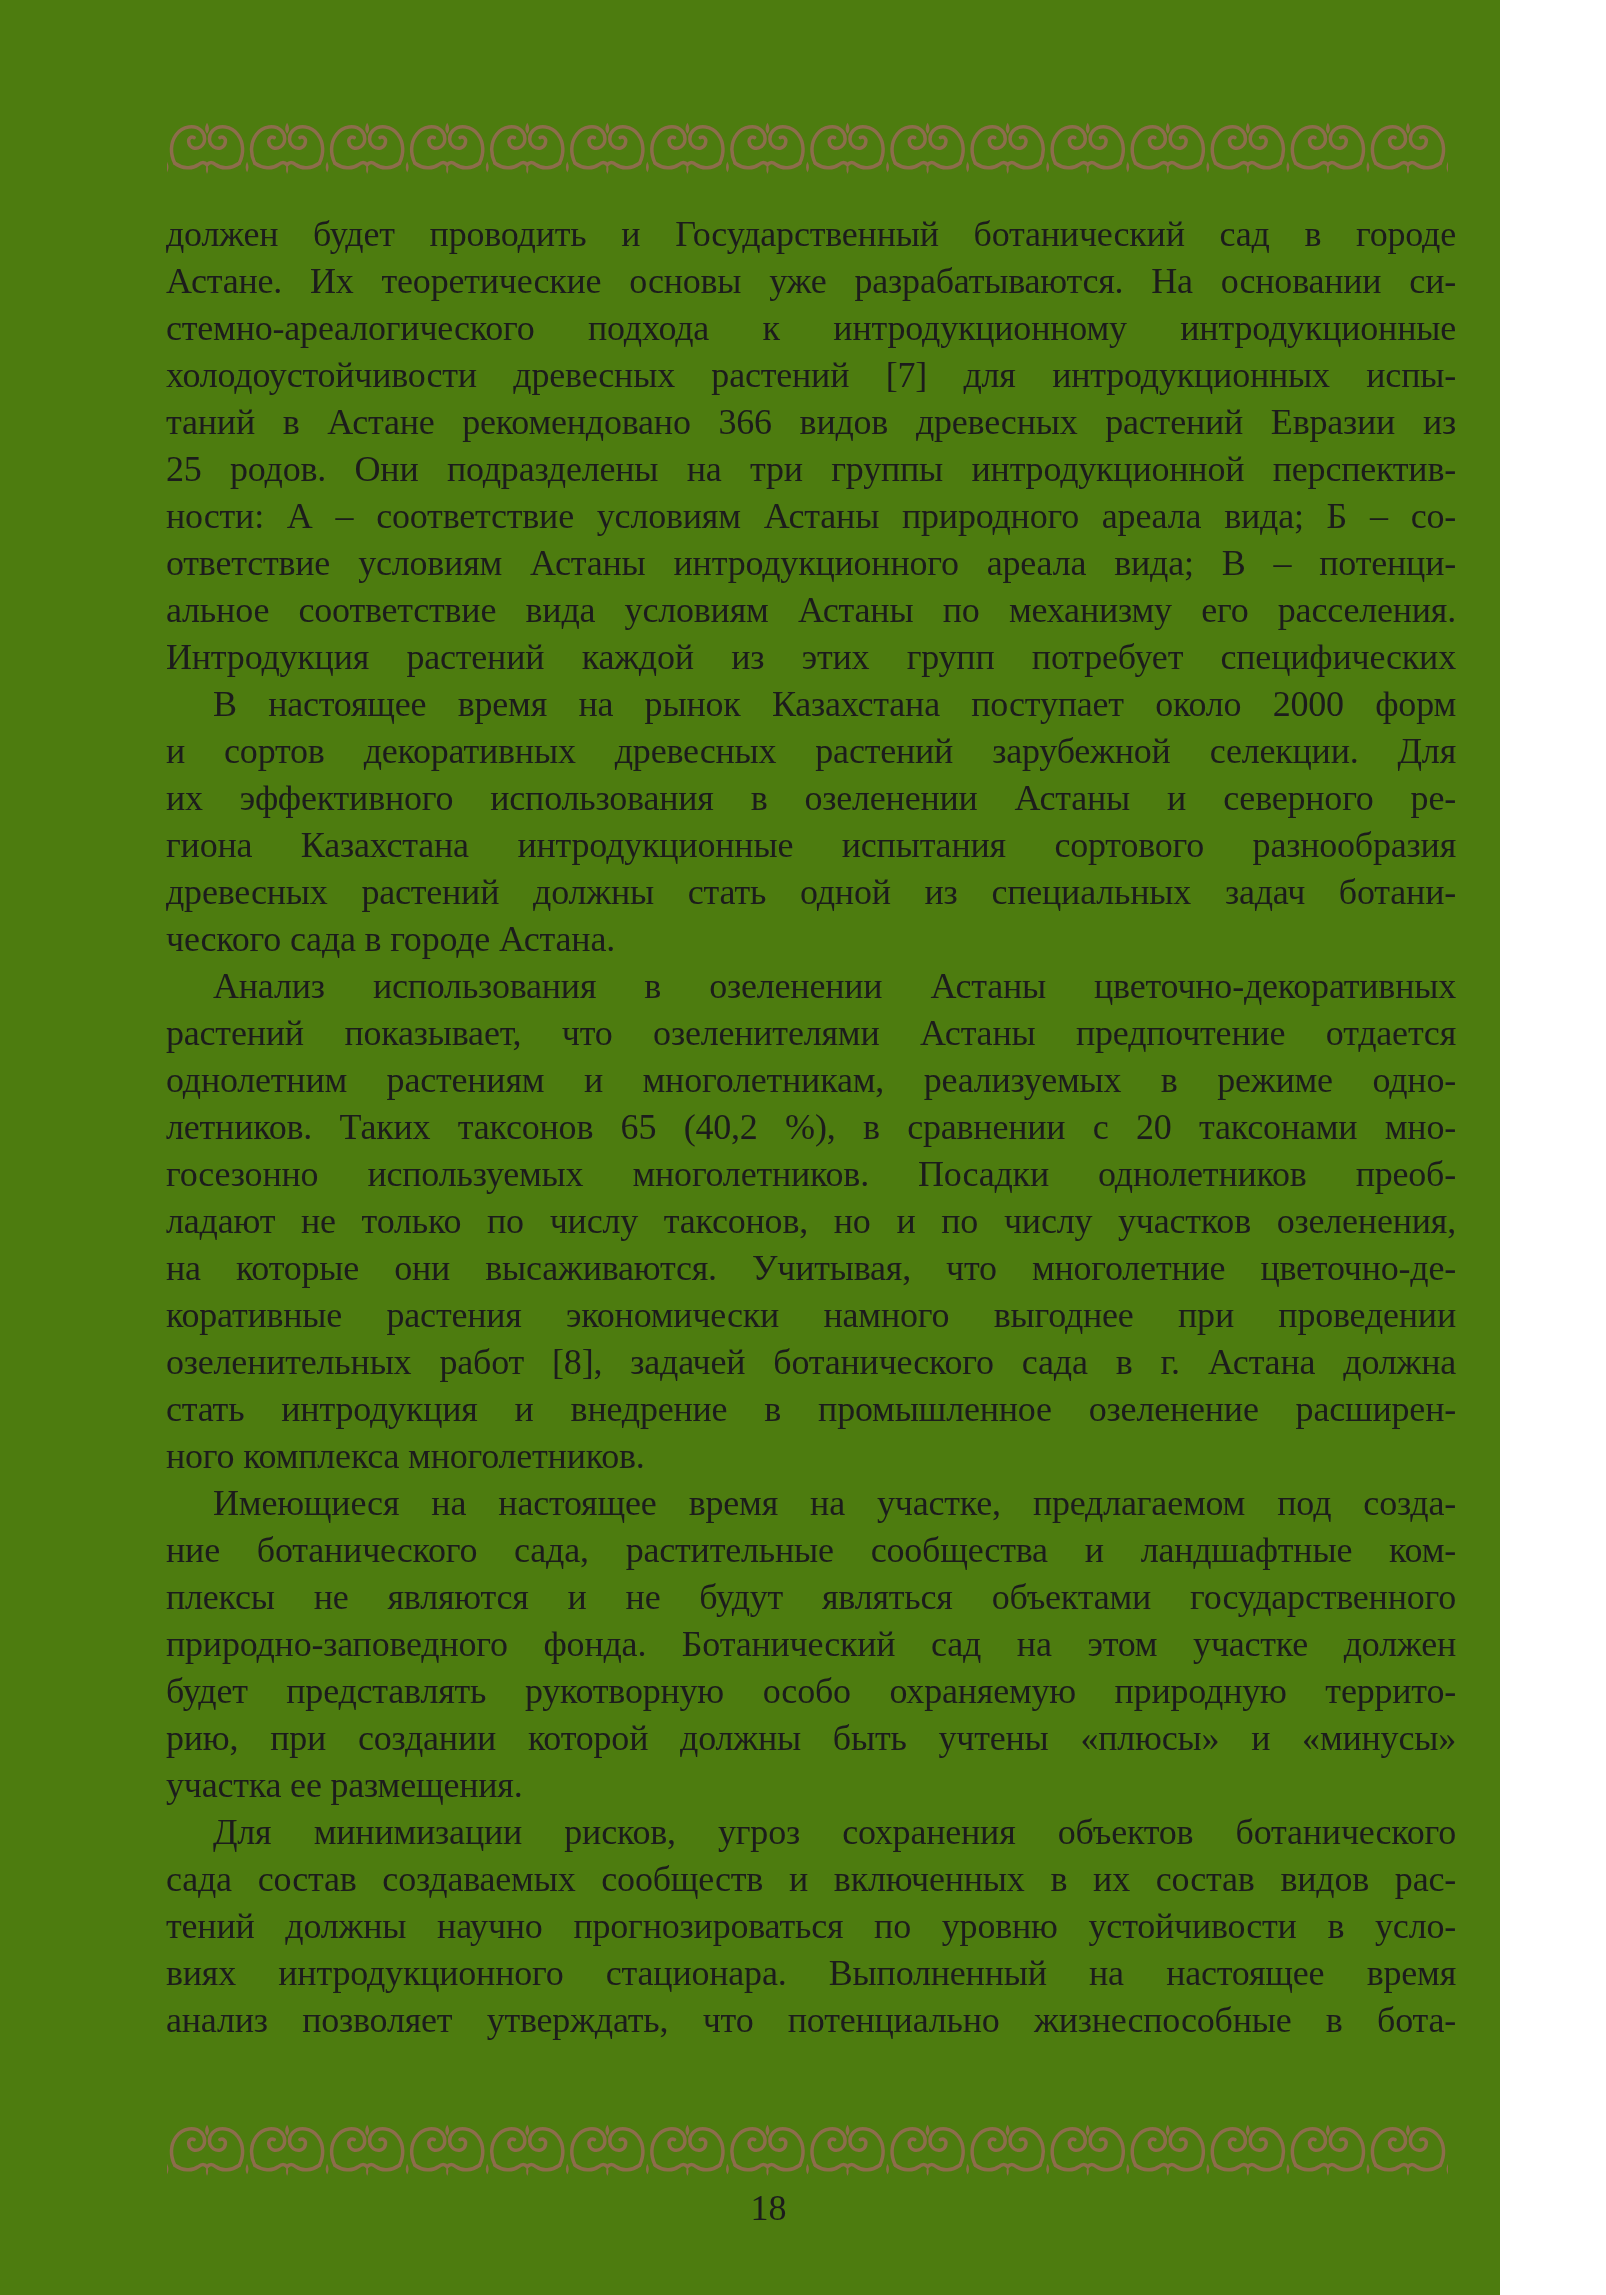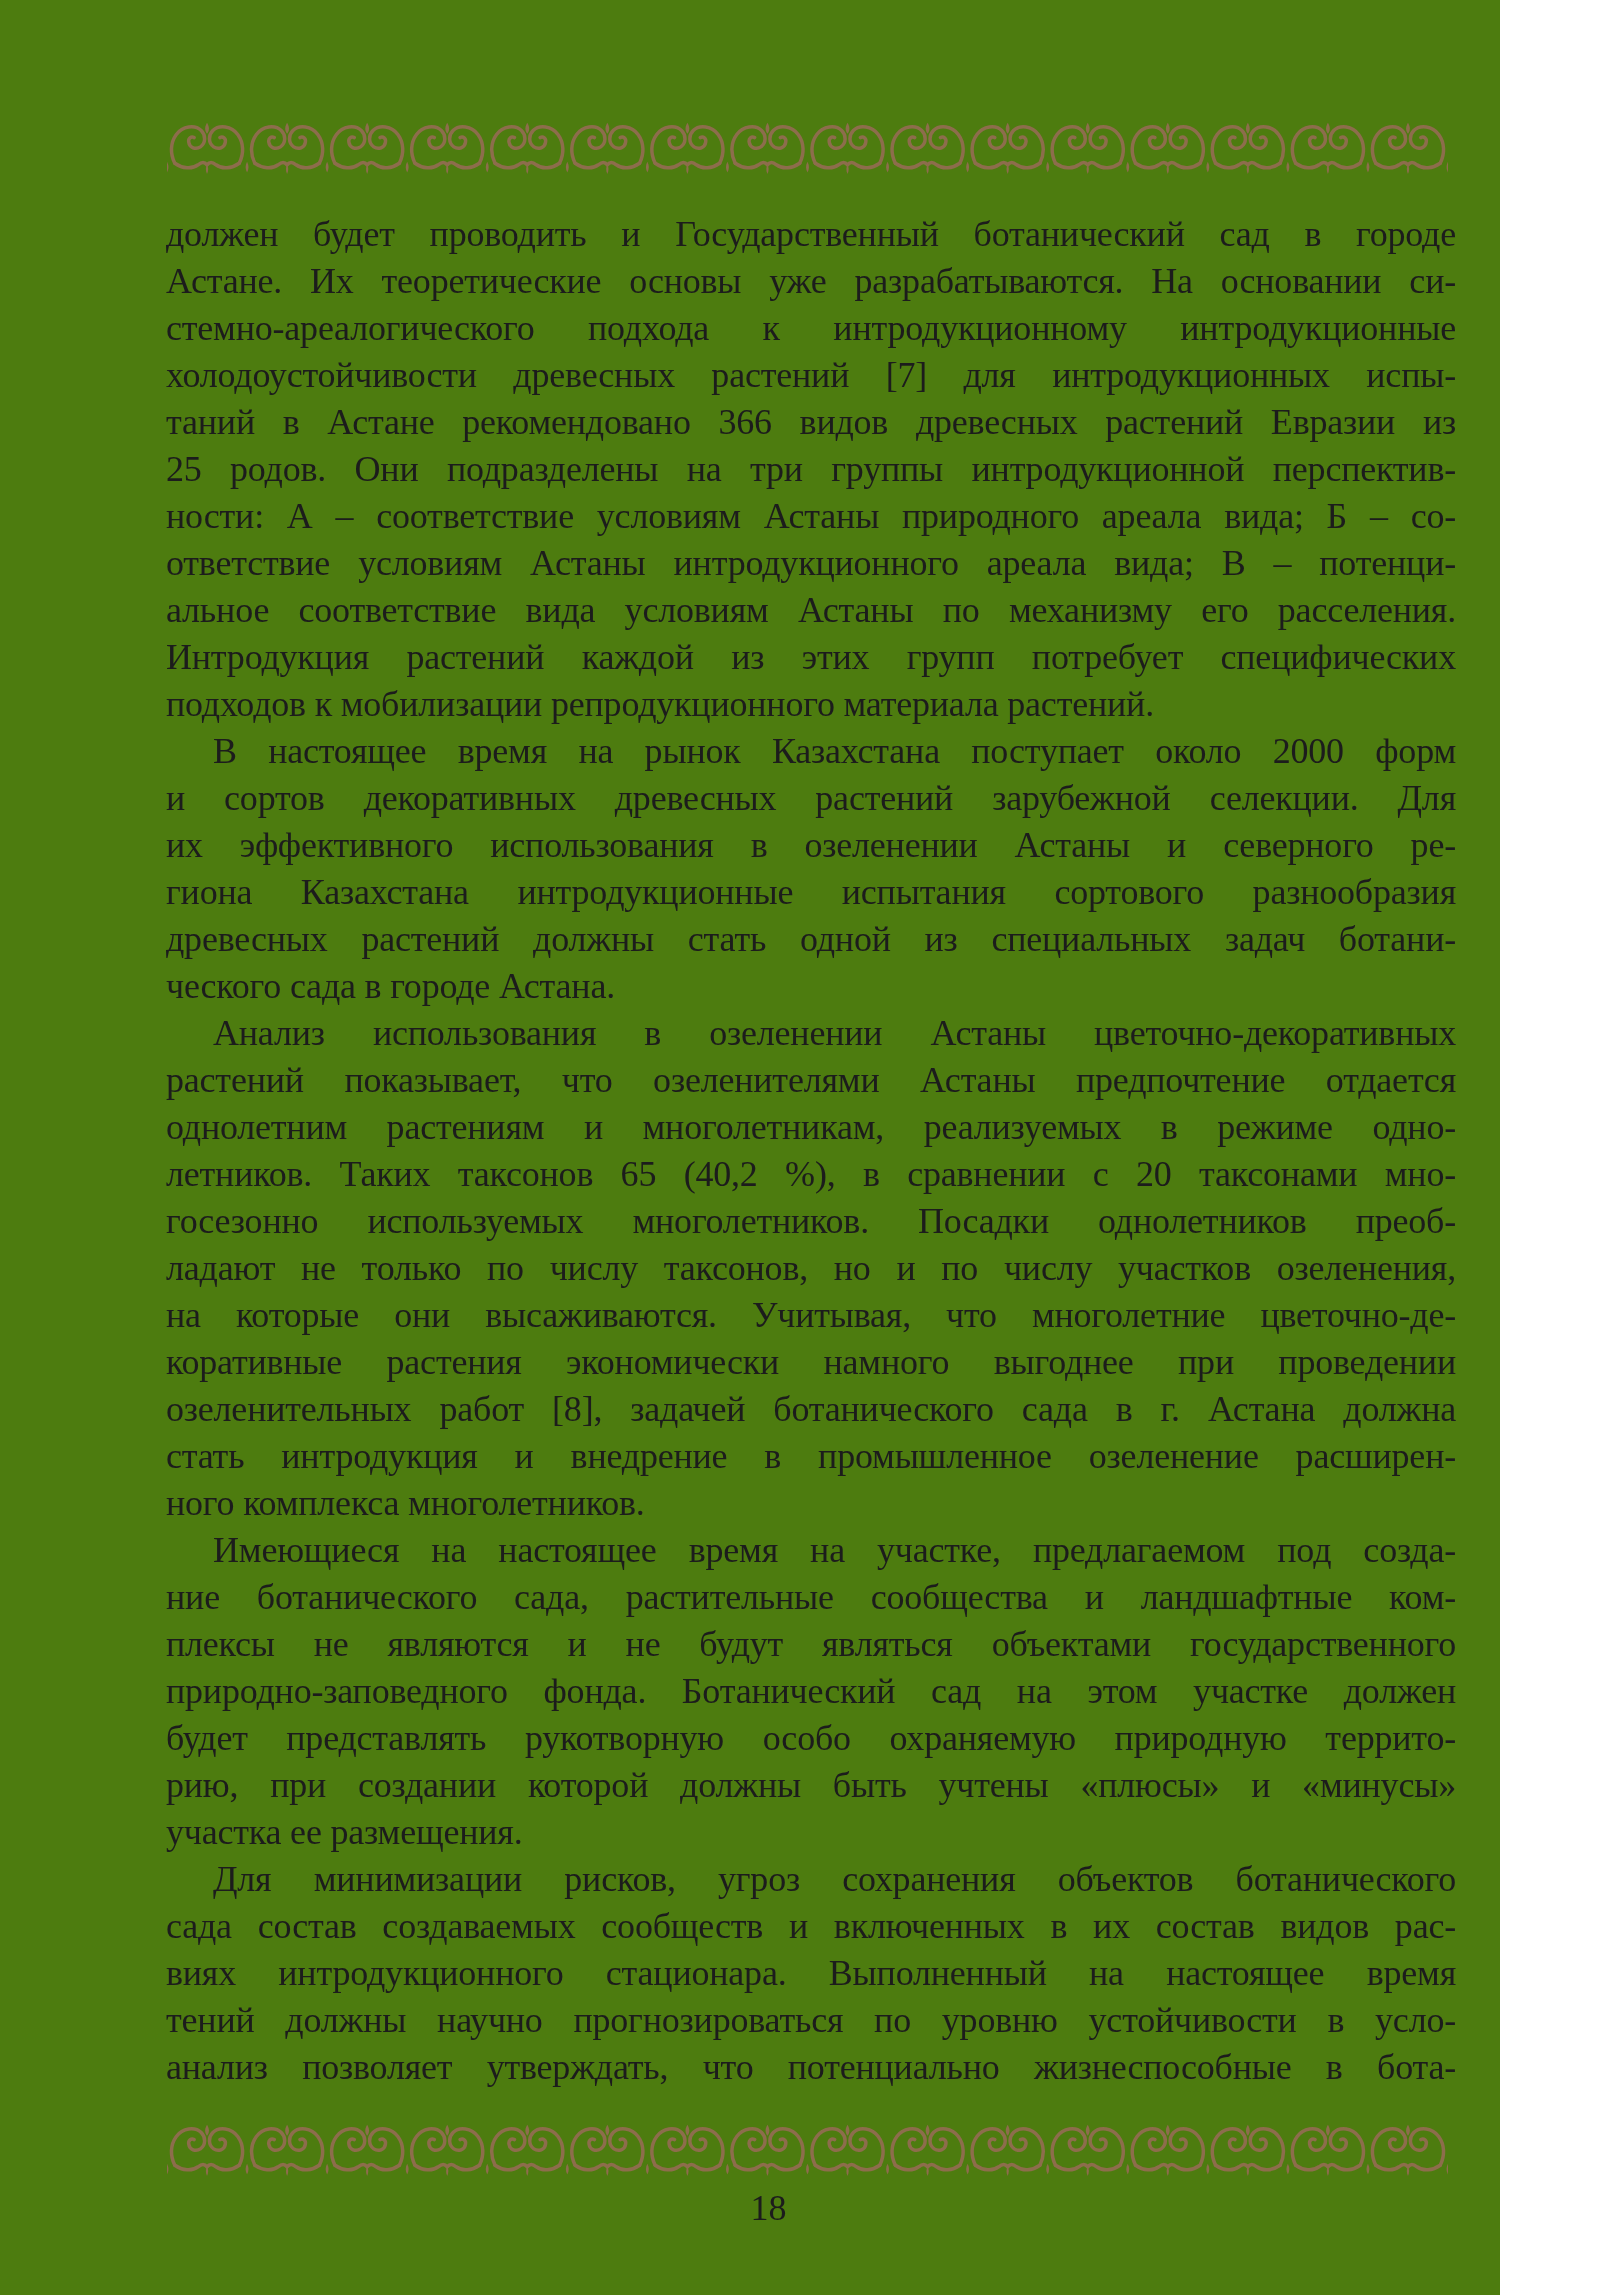--- a/index.html
+++ b/index.html
@@ -85,21 +85,20 @@
         <div class="line">должен будет проводить и Государственный ботанический сад в городе</div>
         <div class="line">Астане. Их теоретические основы уже разрабатываются. На основании си-</div>
         <div class="line">стемно-ареалогического подхода к интродукционному интродукционные</div>
         <div class="line">холодоустойчивости древесных растений [7] для интродукционных испы-</div>
         <div class="line">таний в Астане рекомендовано 366 видов древесных растений Евразии из</div>
         <div class="line">25 родов. Они подразделены на три группы интродукционной перспектив-</div>
         <div class="line">ности: А – соответствие условиям Астаны природного ареала вида; Б – со-</div>
         <div class="line">ответствие условиям Астаны интродукционного ареала вида; В – потенци-</div>
         <div class="line">альное соответствие вида условиям Астаны по механизму его расселения.</div>
         <div class="line">Интродукция растений каждой из этих групп потребует специфических</div>
-        <div class="line end">подходов к мобилизации репродукционного материала растений.</div>
       </div>
       <div class="para">
         <div class="line indent">В настоящее время на рынок Казахстана поступает около 2000 форм</div>
         <div class="line">и сортов декоративных древесных растений зарубежной селекции. Для</div>
         <div class="line">их эффективного использования в озеленении Астаны и северного ре-</div>
         <div class="line">гиона Казахстана интродукционные испытания сортового разнообразия</div>
         <div class="line">древесных растений должны стать одной из специальных задач ботани-</div>
         <div class="line end">ческого сада в городе Астана.</div>
       </div>
       <div class="para">
@@ -120,22 +119,22 @@
         <div class="line">ние ботанического сада, растительные сообщества и ландшафтные ком-</div>
         <div class="line">плексы не являются и не будут являться объектами государственного</div>
         <div class="line">природно-заповедного фонда. Ботанический сад на этом участке должен</div>
         <div class="line">будет представлять рукотворную особо охраняемую природную террито-</div>
         <div class="line">рию, при создании которой должны быть учтены «плюсы» и «минусы»</div>
         <div class="line end">участка ее размещения.</div>
       </div>
       <div class="para">
         <div class="line indent">Для минимизации рисков, угроз сохранения объектов ботанического</div>
         <div class="line">сада состав создаваемых сообществ и включенных в их состав видов рас-</div>
+        <div class="line">тений должны научно прогнозироваться по уровню устойчивости в усло-</div>
         <div class="line">виях интродукционного стационара. Выполненный на настоящее время</div>
-        <div class="line">тений должны научно прогнозироваться по уровню устойчивости в усло-</div>
         <div class="line">анализ позволяет утверждать, что потенциально жизнеспособные в бота-</div>
       </div>
     </main>
 
   <svg class="border bottom" width="1281" height="58" viewBox="0 0 1648 74" aria-hidden="true">
     <path d="M0 52 C-2.5 57 -2.5 61 0 66 C2.5 61 2.5 57 0 52 Z" fill="#8d6d4c"></path>
     <use href="#scroll-unit" x="0"></use>
       <use href="#scroll-unit" x="103"></use>
       <use href="#scroll-unit" x="206"></use>
     <use href="#scroll-unit" x="309"></use>

